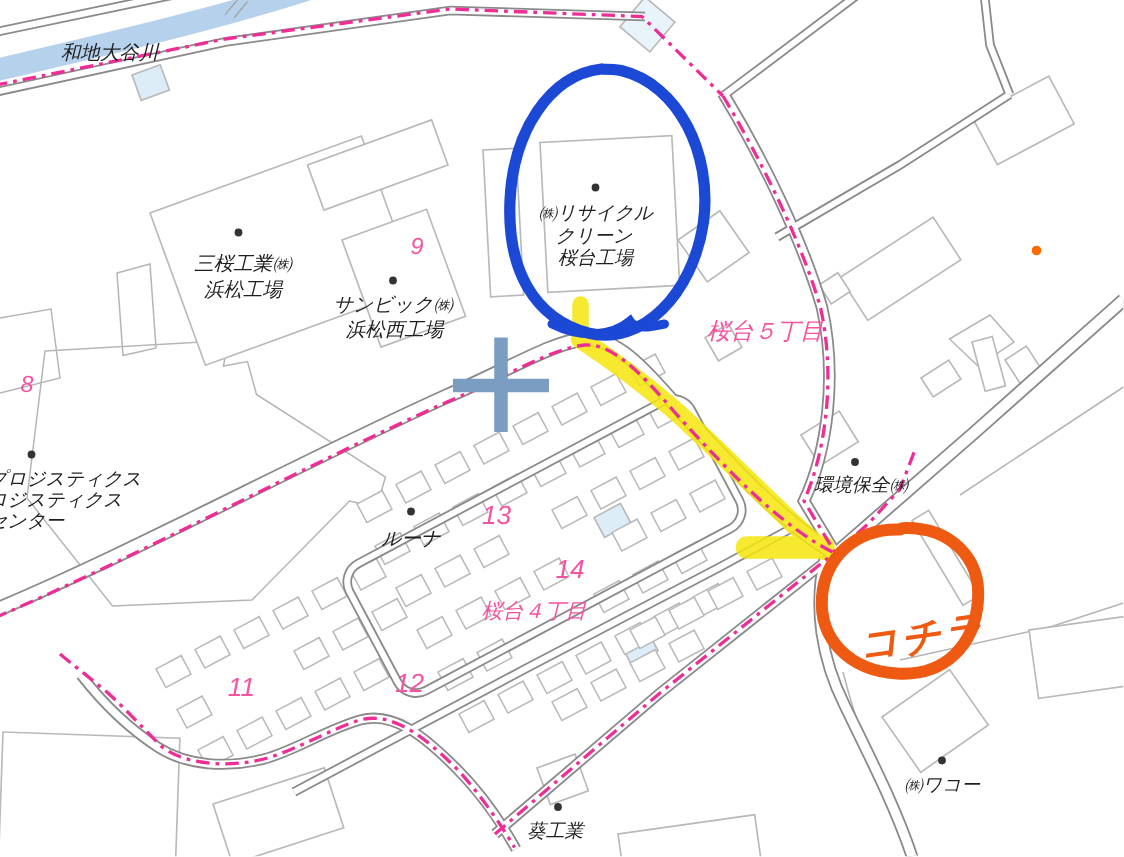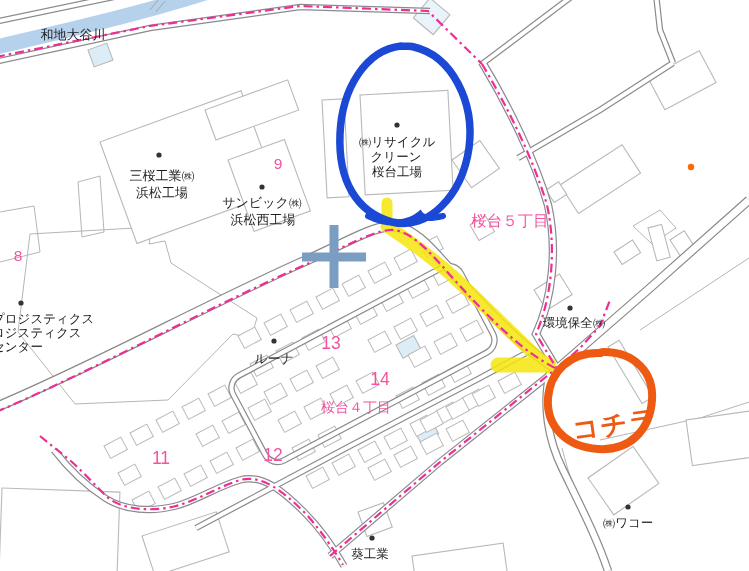--- a/index.html
+++ b/index.html
@@ -1,17 +1,17 @@
 <!DOCTYPE html>
 <html><head>
 <meta charset="utf-8">
 <style>
   html,body{margin:0;padding:0;background:#ffffff;}
   .map-frame{position:relative;width:749px;height:571px;overflow:hidden;background:#ffffff;
-             font-family:"Liberation Sans","DejaVu Sans",sans-serif;}
+             font-family:"Liberation Sans","DejaVu Sans",sans-serif;font-style:italic;}
   svg{display:block;}
   text{font-family:"Liberation Sans","DejaVu Sans",sans-serif;}
   .tk{fill:#1e1e1e;}
   .t12{font-size:12.5px;}
   .t13{font-size:13px;}
   .t14{font-size:14px;}
   .t15{font-size:15.5px;}
   .t17{font-size:17.5px;}
   .tmid{text-anchor:middle;}
   .hand{font-weight:bold;font-size:26px;letter-spacing:2px;}

